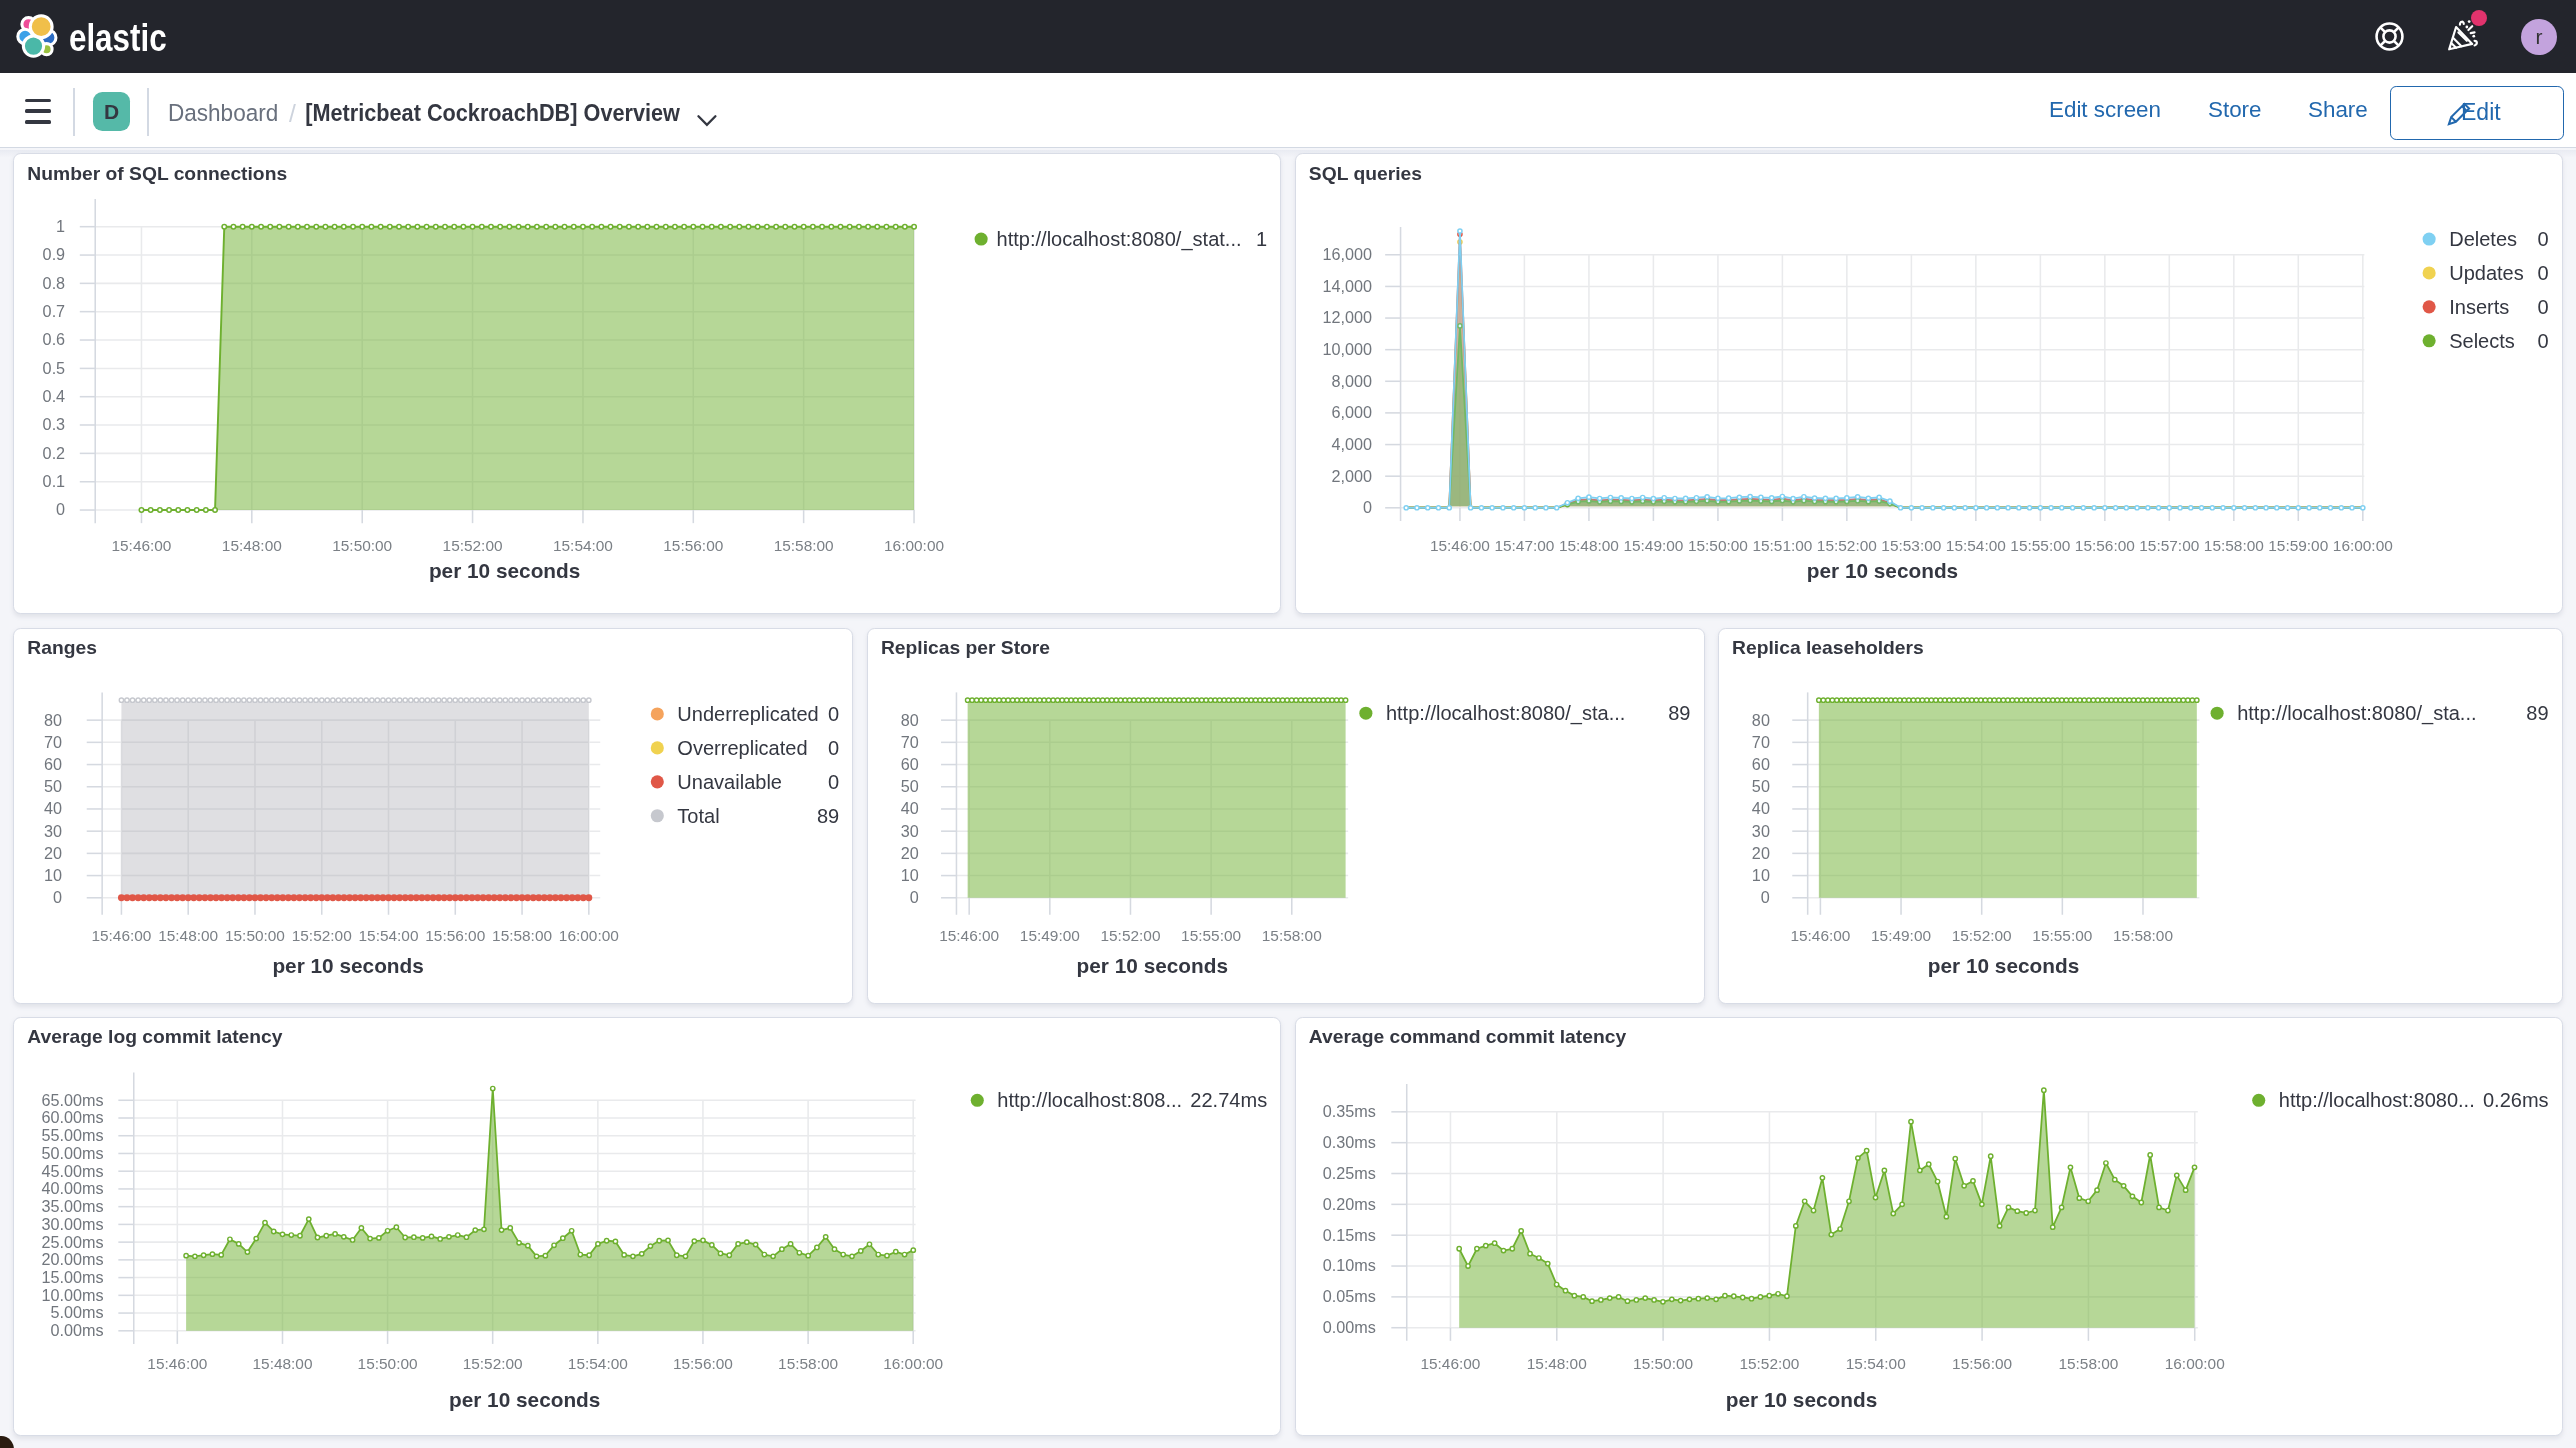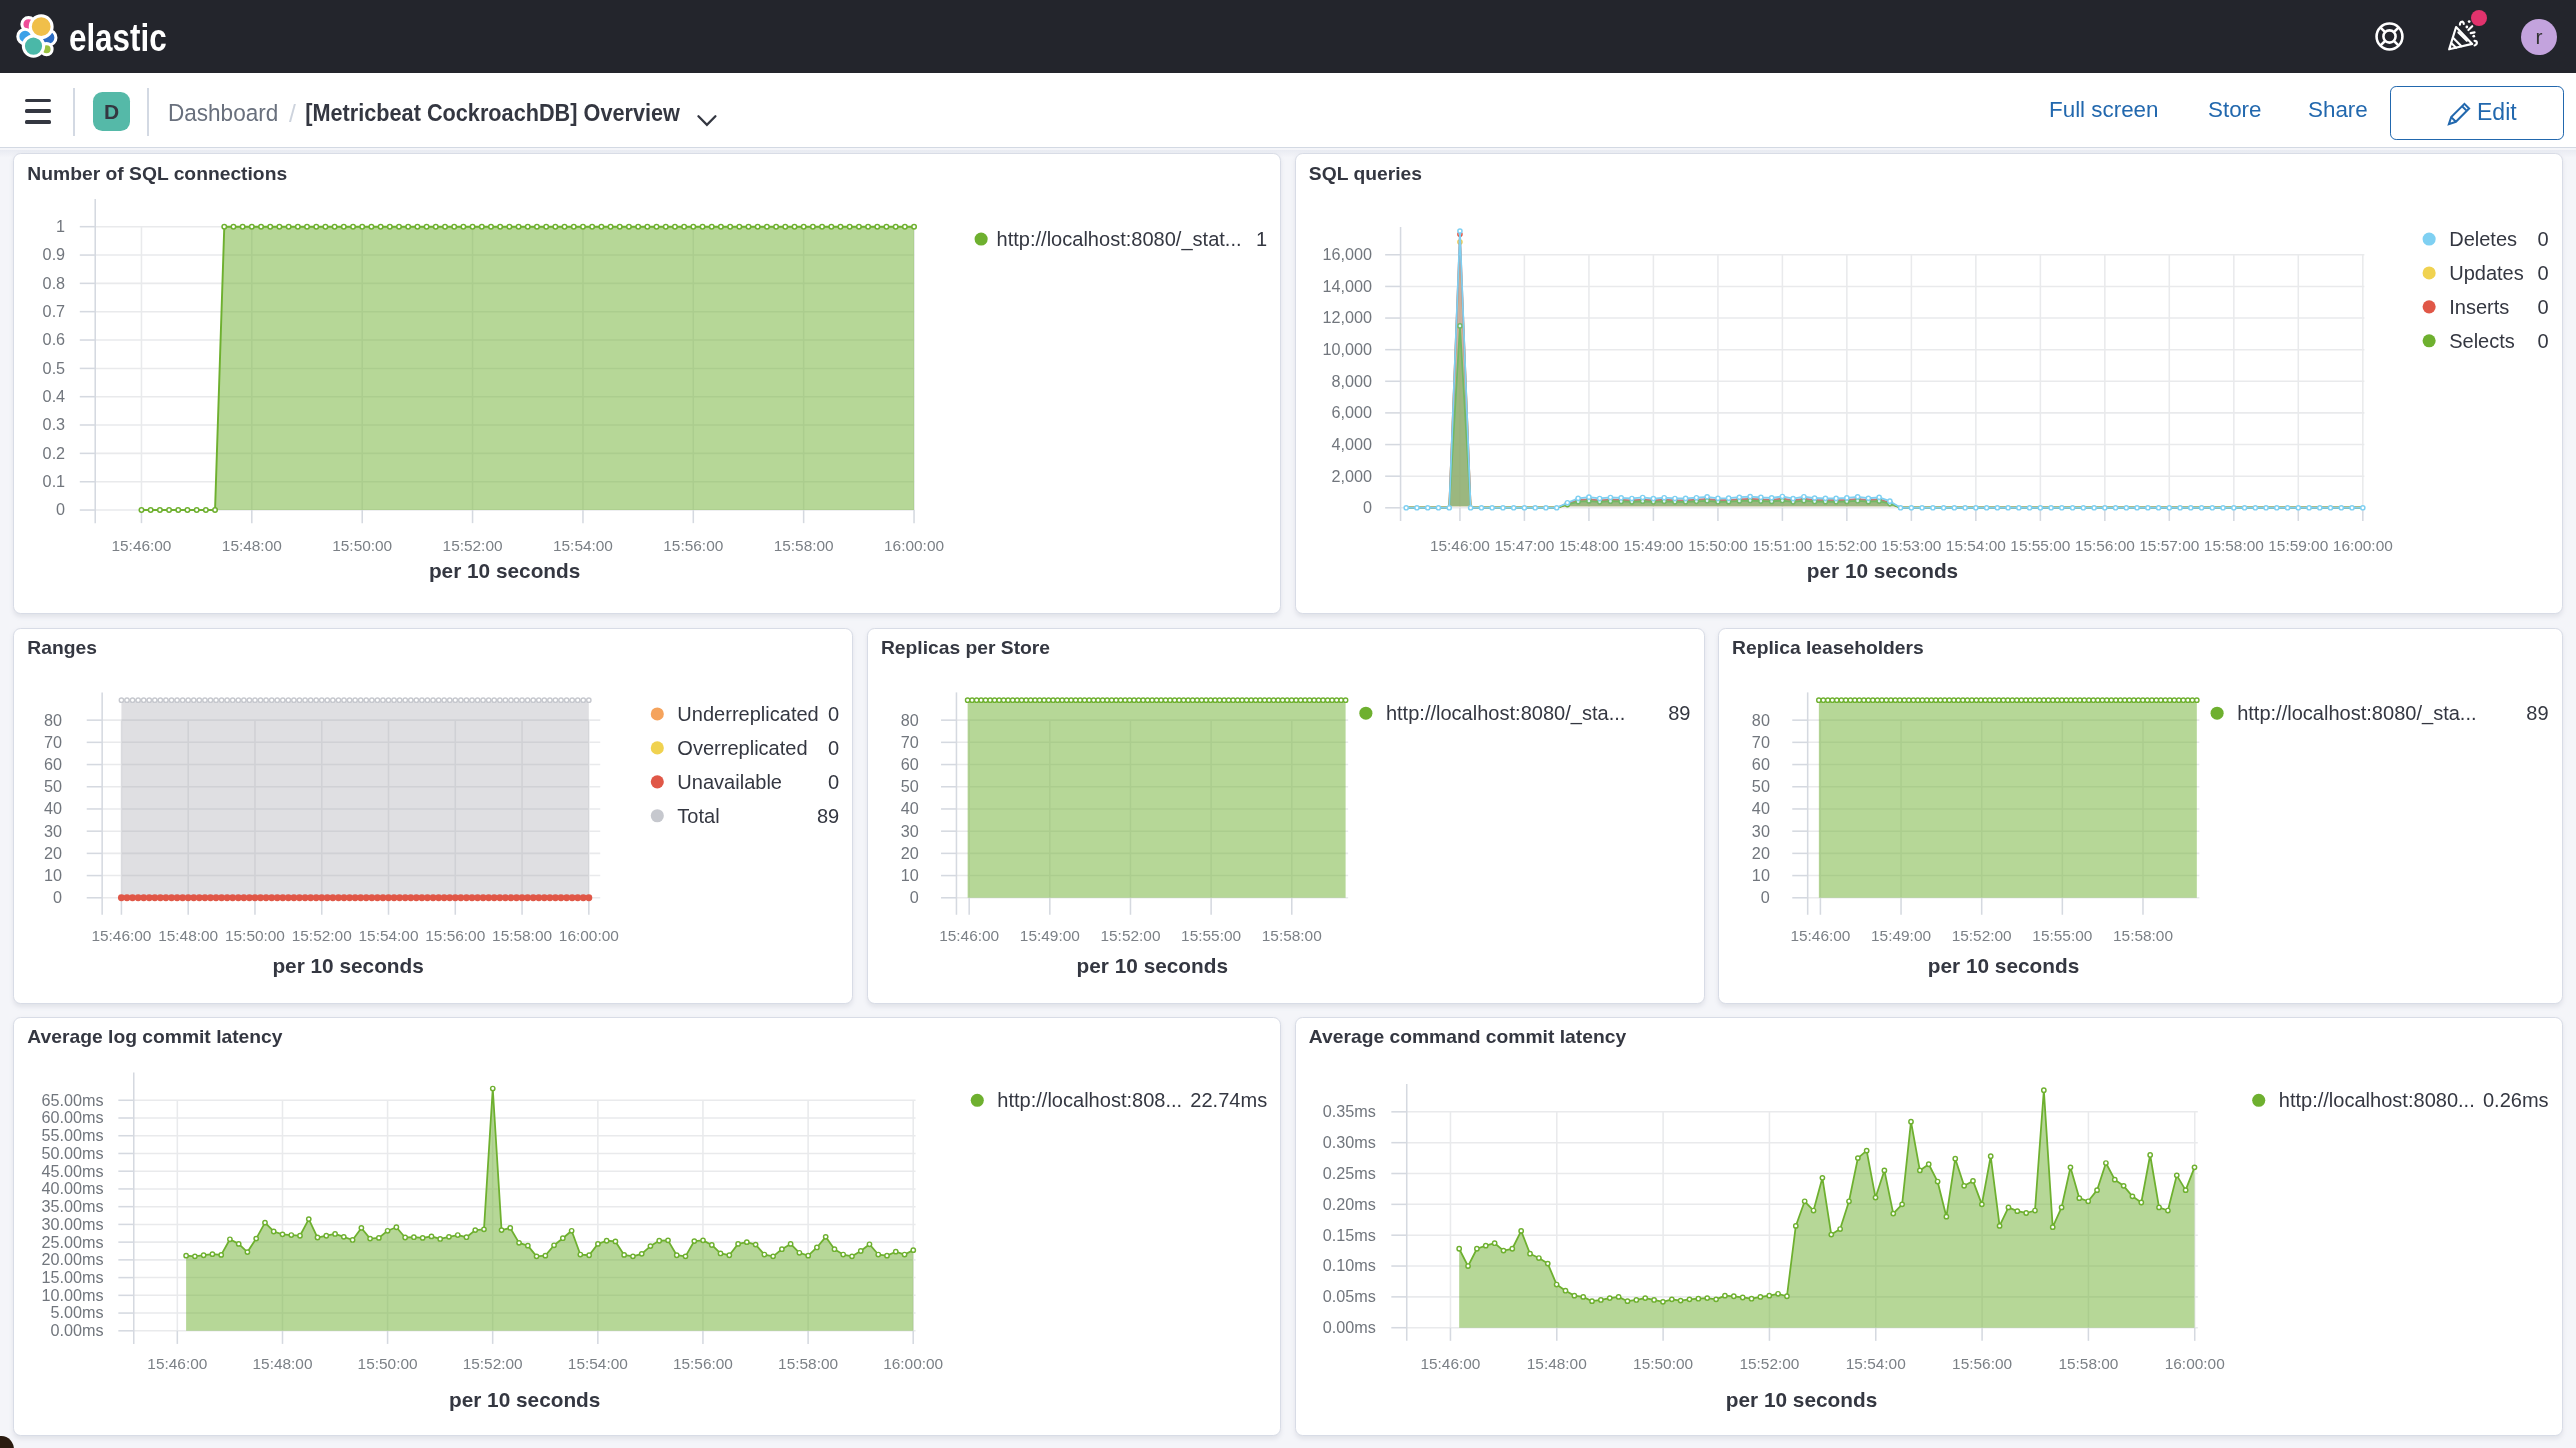--- a/index.html
+++ b/index.html
@@ -60,28 +60,28 @@
 </div>
 <div id="toolbar">
   <div id="ham">
       <div style="top:25.5px"></div>
       <div style="top:36px"></div>
       <div style="top:47px"></div>
     </div>
   <div class="vsep" style="left:73px"></div>
   <div id="dbadge">D</div>
   <div class="vsep" style="left:147px"></div>
-  <div class="link" style="left:2049px">Full screen</div>
+  <div class="link" style="left:2049px">Edit screen</div>
   <div class="link" style="left:2208px">Store</div>
   <div class="link" style="left:2308px">Share</div>
   <div id="editbtn">
     <svg width="28" height="28" style="position:absolute;left:54px;top:13px" viewBox="0 0 36 36">
       <path d="M5 31 L8 22 L25 5 L31 11 L14 28 Z M8 22 L14 28 M22 8 L28 14" fill="none" stroke="#2268ae" stroke-width="2.6"></path>
     </svg>
-    <div style="position:absolute;left:86px;top:0;height:51px;line-height:51px;font-size:23px;color:#2268ae">Edit</div>
+    <div style="position:absolute;left:70px;top:0;height:51px;line-height:51px;font-size:23px;color:#2268ae">Edit</div>
   </div>
 </div>
 <div id="dash"></div>
 <div class="panel" style="left:13px;top:153px;width:1268px;height:461px"></div>
 <div class="panel" style="left:1295px;top:153px;width:1268px;height:461px"></div>
 <div class="panel" style="left:13px;top:628px;width:840px;height:376px"></div>
 <div class="panel" style="left:867px;top:628px;width:838px;height:376px"></div>
 <div class="panel" style="left:1718px;top:628px;width:845px;height:376px"></div>
 <div class="panel" style="left:13px;top:1017px;width:1268px;height:419px"></div>
 <div class="panel" style="left:1295px;top:1017px;width:1268px;height:419px"></div>

